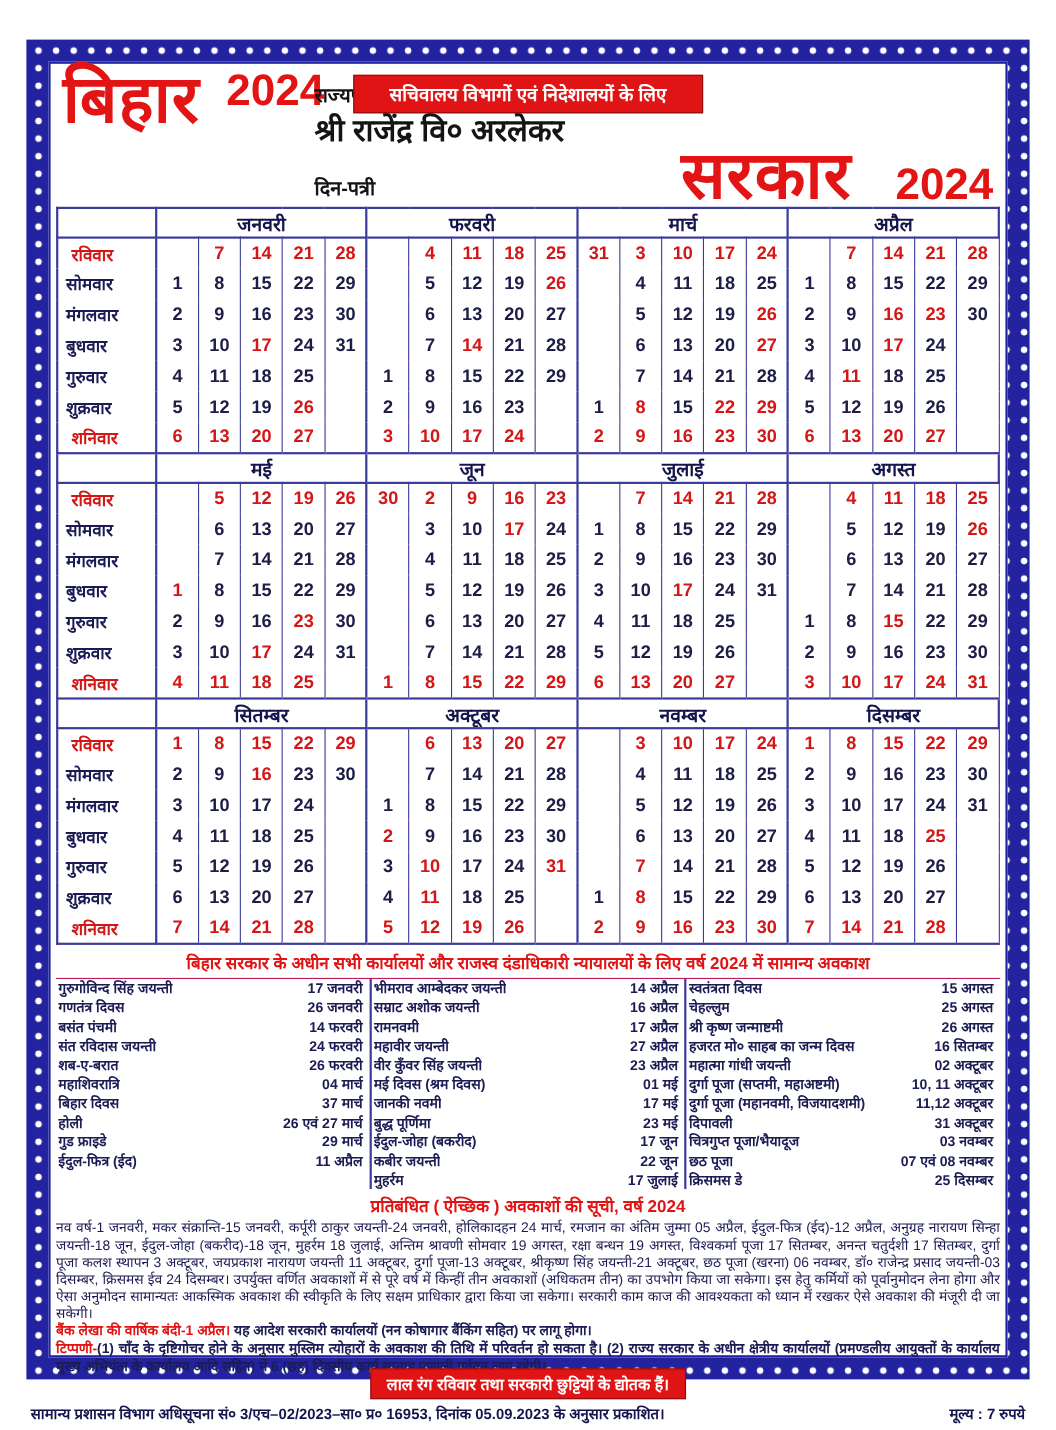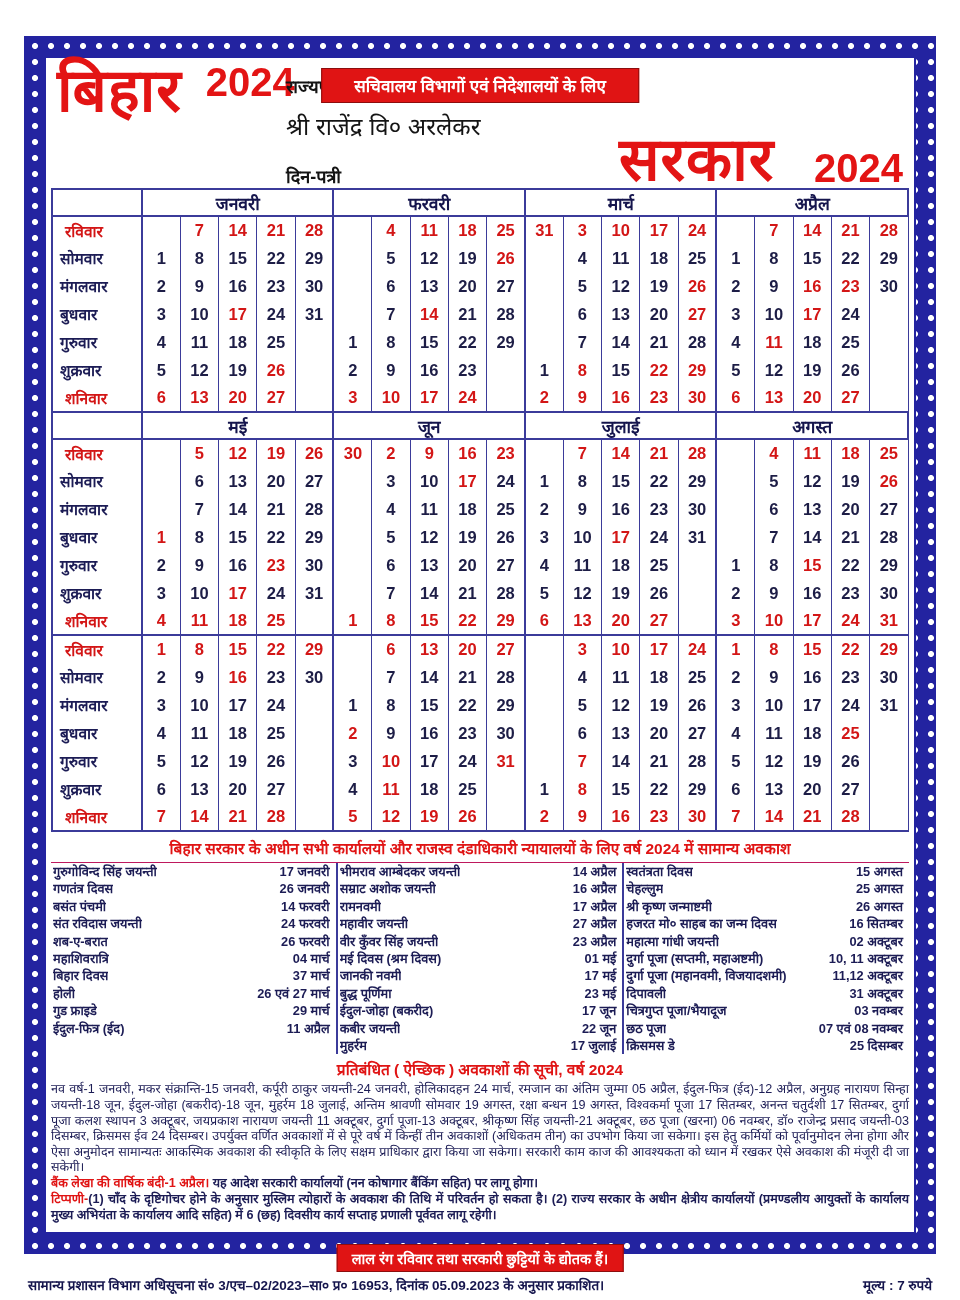--- a/index.html
+++ b/index.html
@@ -38,21 +38,21 @@
 
   
   .header{display:grid;grid-template-columns:235px 1fr 290px;align-items:stretch;height:126px;margin-top:2px;}
   .h-left,.h-right{display:flex;flex-direction:row;justify-content:space-between;}
   .big-title{color:#e31414;font-weight:800;font-size:60px;line-height:0.95;letter-spacing:1px;}
   .year{color:#e31414;font-weight:700;font-size:40px;line-height:1;margin-left:24px;}
   .h-left{align-items:flex-start;text-align:left;padding-left:6px;}
   .h-right{align-items:flex-end;text-align:right;padding-right:6px;}
   .h-center{display:flex;flex-direction:column;justify-content:flex-start;padding-top:12px;color:#141414;}
   .gov-label{font-size:18px;font-weight:bold;}
-  .gov-name{font-size:24px;font-weight:normal;margin-top:11px;}
+  .gov-name{font-size:28px;font-weight:bold;margin-top:0;}
   .din-patri{font-size:18px;font-weight:bold;margin-top:22px;}
 
   
   table.cal{width:100%;border-collapse:collapse;table-layout:fixed;border-radius:14px;}
   table.cal col.daycol{width:90px;}
   .cal td{overflow:hidden;}
   .month-name{
     border:2px solid var(--line);text-align:center;color:#15154d;
     font-weight:bold;font-size:17.5px;height:27px;
   }
@@ -474,20 +474,27 @@
               <td class="date red">20</td>
               <td class="date red">27</td>
               <td class="date"></td>
               <td class="date mstart red">3</td>
               <td class="date red">10</td>
               <td class="date red">17</td>
               <td class="date red">24</td>
               <td class="date red">31</td>
             </tr>
             <tr>
+              <td class="corner"></td>
+              <td class="month-name" colspan="5">सितम्बर</td>
+              <td class="month-name" colspan="5">अक्टूबर</td>
+              <td class="month-name" colspan="5">नवम्बर</td>
+              <td class="month-name" colspan="5">दिसम्बर</td>
+            </tr>
+            <tr>
               <td class="dayname red">रविवार</td>
               <td class="date mstart red">1</td>
               <td class="date red">8</td>
               <td class="date red">15</td>
               <td class="date red">22</td>
               <td class="date red">29</td>
               <td class="date mstart"></td>
               <td class="date red">6</td>
               <td class="date red">13</td>
               <td class="date red">20</td>

